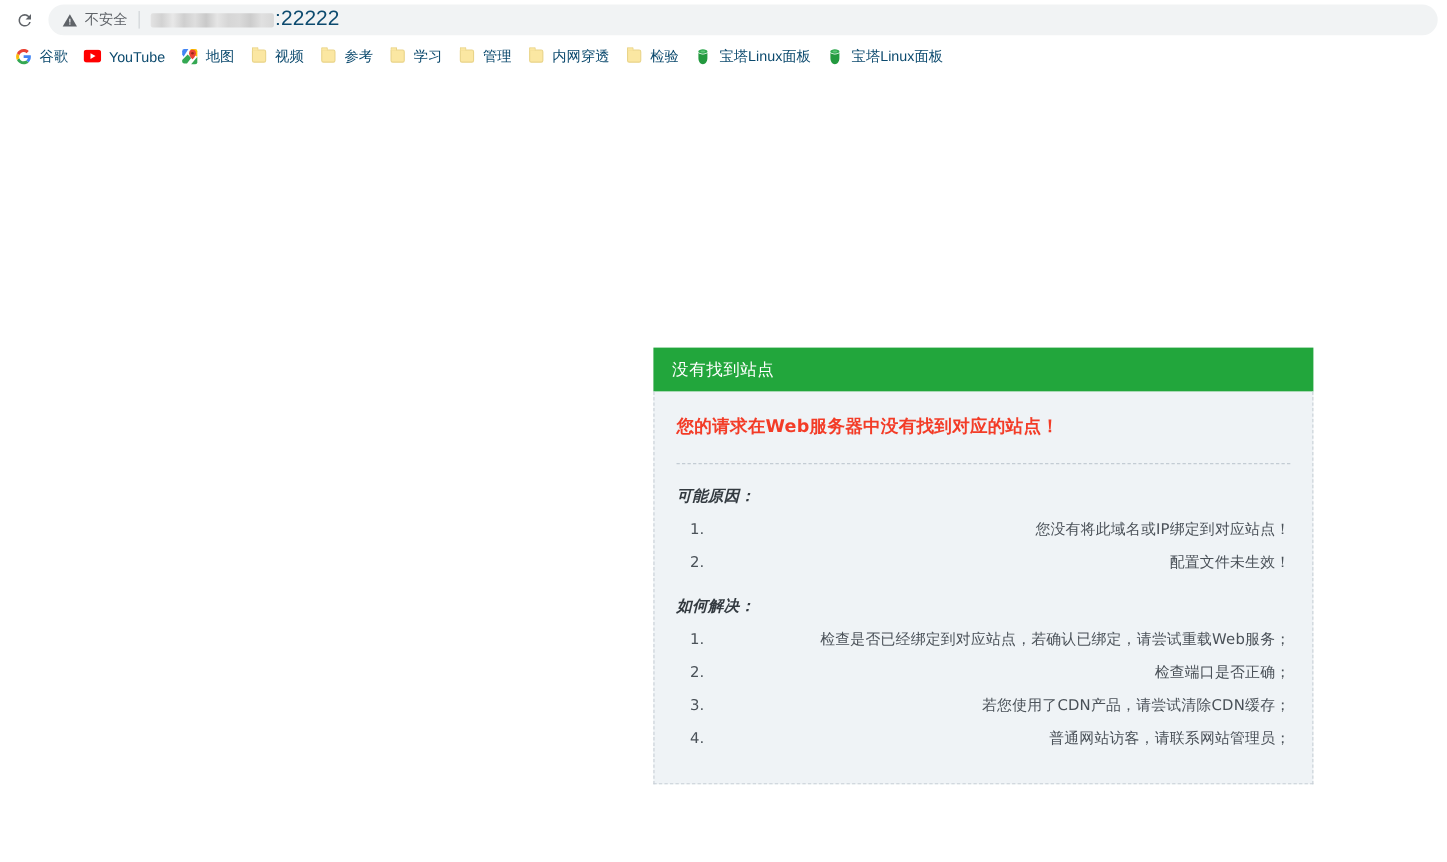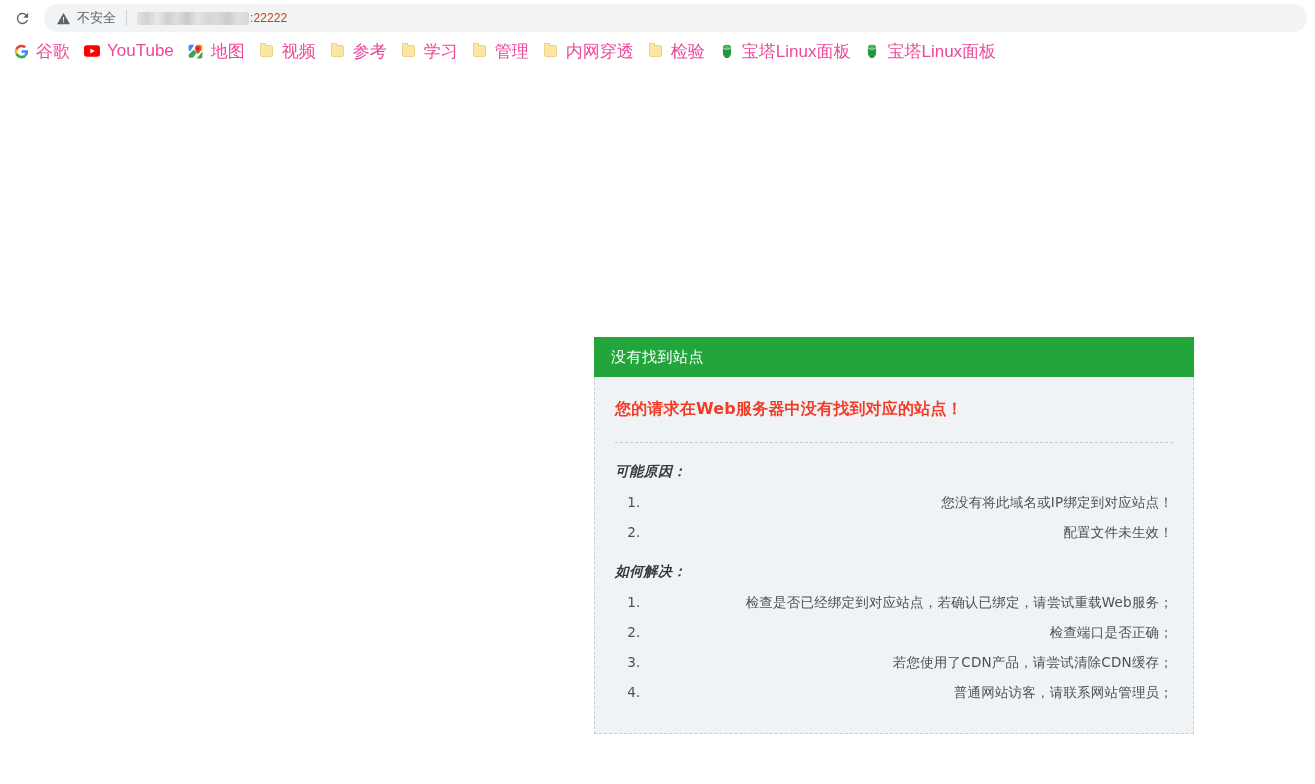--- a/index.html
+++ b/index.html
@@ -84,22 +84,22 @@
     border-radius: 2px;
     background:
       linear-gradient(90deg,
         #e3e3e3 0%, #d2d2d2 9%, #e8e8e8 18%, #cfcfcf 27%,
         #dedede 36%, #c9c9c9 45%, #e5e5e5 54%, #d6d6d6 63%,
         #dadada 72%, #cccccc 81%, #e0e0e0 90%, #d8d8d8 100%);
     margin-right: 1px;
   }
 
   #url-visible {
-    font-size: 12px;
-    color: #c2410c;
+    font-size: 19px;
+    color: #0c4a6e;
     letter-spacing: 0.1px;
     white-space: nowrap;
   }
 
   
   #bookmarks-bar {
     height: 30px;
     display: flex;
     align-items: center;
     padding: 0 6px;
@@ -118,22 +118,22 @@
   .bookmark-icon {
     width: 16px;
     height: 16px;
     display: flex;
     align-items: center;
     justify-content: center;
     flex: 0 0 auto;
   }
 
   .bookmark-label {
-    font-size: 17px;
-    color: #ec4899;
+    font-size: 13px;
+    color: #0c4a6e;
     margin-left: 7px;
     white-space: nowrap;
   }
 
   
   .folder-glyph {
     width: 13px;
     height: 12px;
     background: #fbe7a2;
     border: 1px solid #e9d489;
@@ -159,21 +159,21 @@
     width: 1315px;
     height: 718px;
     background: #ffffff;
     position: relative;
   }
 
   
   #error-panel {
     position: absolute;
     left: 594px;
-    top: 271px;
+    top: 250px;
     width: 600px;
   }
 
   #panel-header {
     background: #22a63c;
     height: 40px;
     display: flex;
     align-items: center;
     padding-left: 17px;
     box-sizing: border-box;

